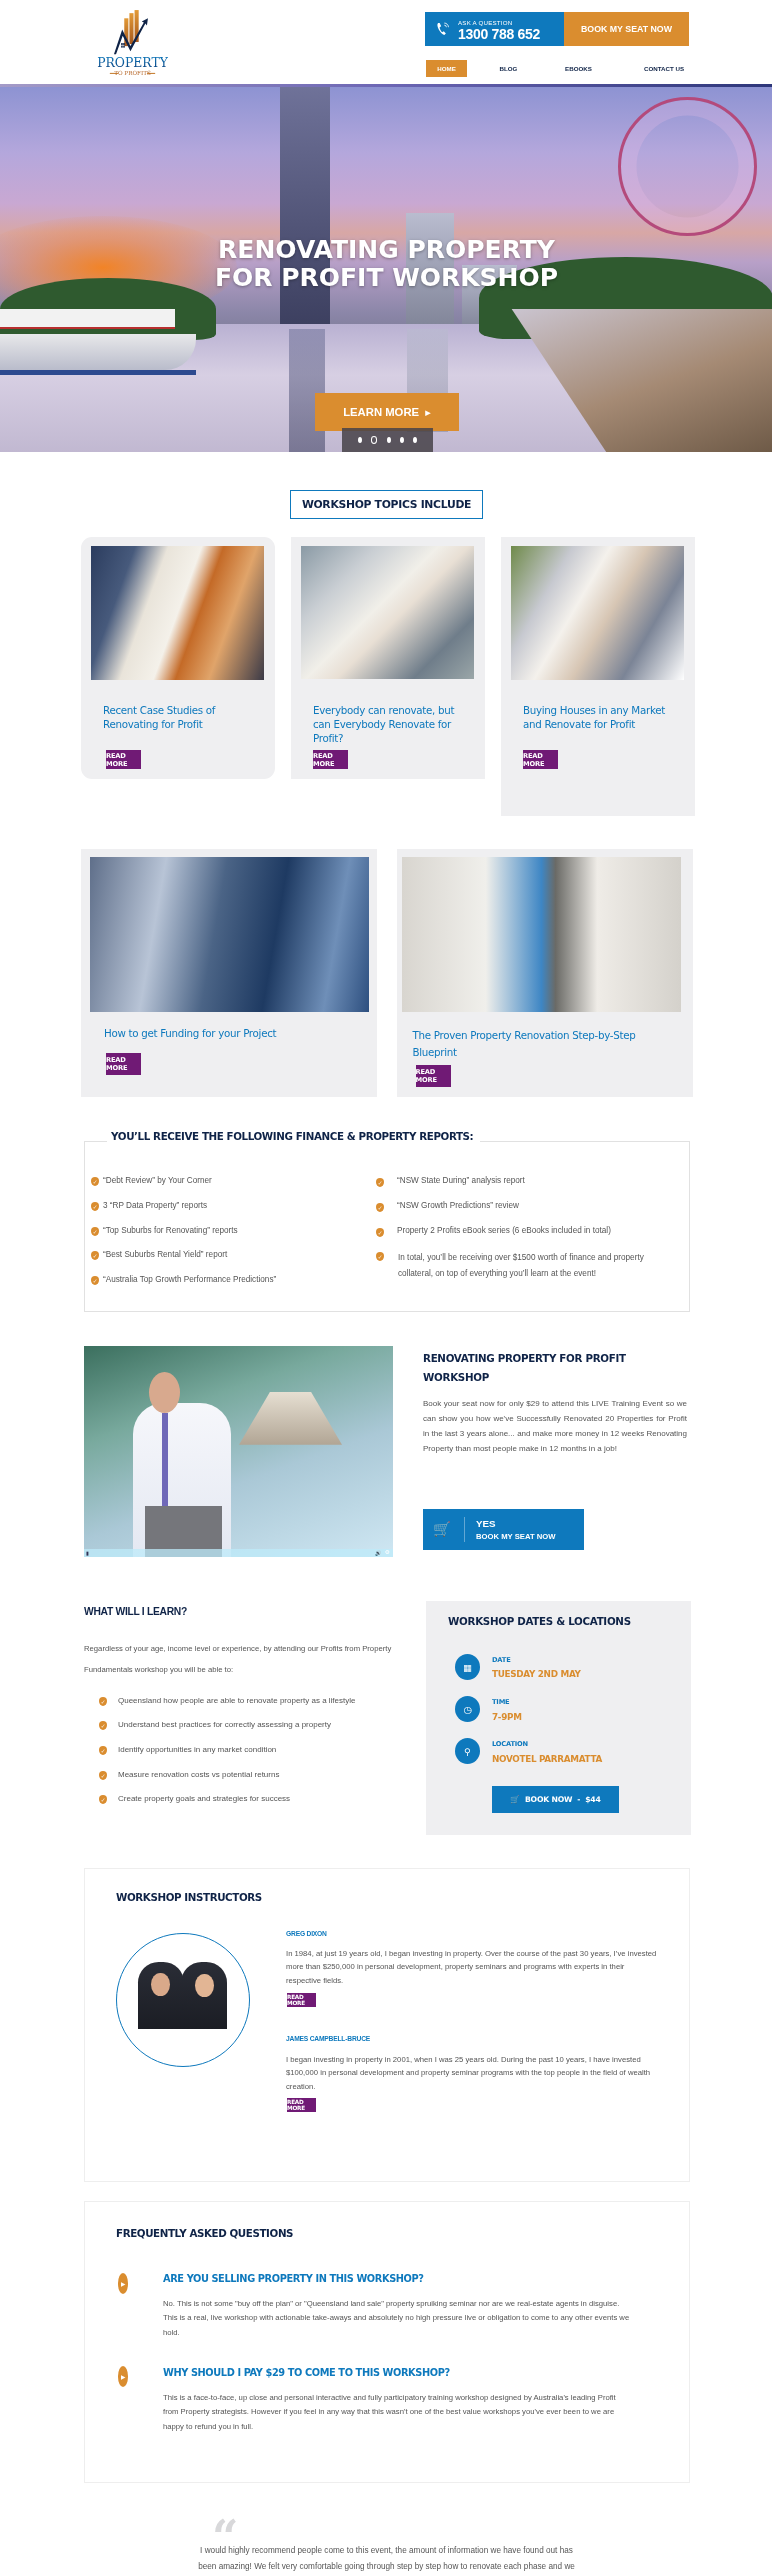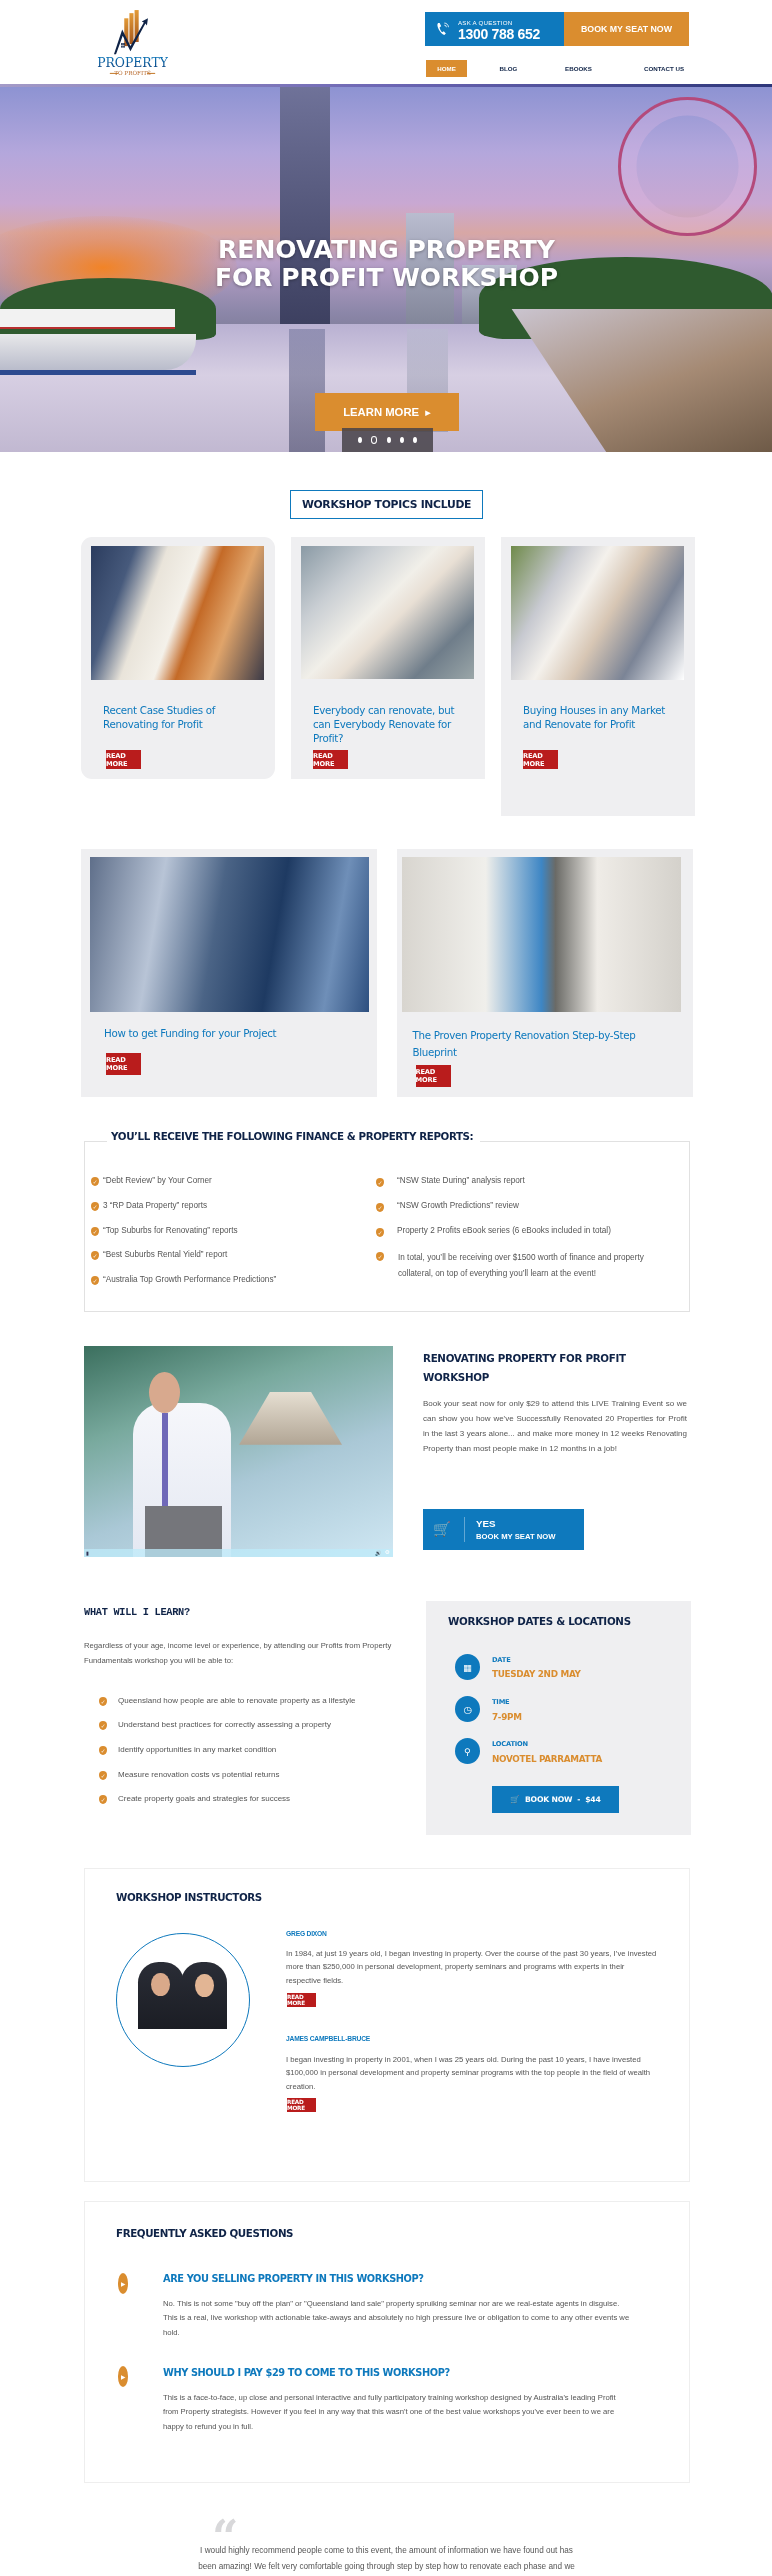--- a/index.html
+++ b/index.html
@@ -35,42 +35,42 @@
   #learn-more { left: 315px; top: 306px; width: 144px; height: 38px; background: #da8d2f; color: #fff; font-size: 11.3px; font-weight: bold; display:flex; align-items:center; justify-content:center; gap: 6.2px; position:absolute; }
   #hero-dots { left: 342px; top: 428px; width: 91px; height: 24px; background: rgba(70,66,72,0.85); display:flex; align-items:center; justify-content:center; gap: 9.3px; }
   .hdot { width: 4.1px; height: 6.2px; border-radius: 50%; background: #fff; }
   .hdot.active { background: transparent; border: 1px solid #fff; width: 6.2px; height: 7.2px; }
 
   
   #topics-title { left: 290px; top: 490px; width: 193px; height: 29px; border: 0.5px solid #0e79bd; display:flex; align-items:center; justify-content:center; font-size: 10.8px; font-weight: bold; color: #0f2347; letter-spacing: -0.3px; font-family: "DejaVu Sans", sans-serif; }
   .card { position:absolute; background: #efeff1; }
   .card .img { position:absolute; overflow:hidden; }
   .card .ttl { position:absolute; font-family: "DejaVu Sans", sans-serif; color: #0e79bd; font-size: 10.3px; line-height: 12.4px; letter-spacing: -0.3px; }
-  .btn-or { position:absolute; background:#b91c1c; color:#fff; font-weight:bold; font-size: 6.7px; display:flex; align-items:center; justify-content:center; font-family: "DejaVu Sans", sans-serif; letter-spacing:-0.2px; }
+  .btn-or { position:absolute; background:#701a75; color:#fff; font-weight:bold; font-size: 6.7px; display:flex; align-items:center; justify-content:center; font-family: "DejaVu Sans", sans-serif; letter-spacing:-0.2px; }
 
   
   #reports-box { left: 84px; top: 1141px; width: 606px; height: 171px; border: 1px solid #e1e1e1; border-top-width: 1px; }
   #reports-title { left: 107px; top: 1130px; padding: 0 6.2px 0 4.1px; background:#fff; font-family:"DejaVu Sans",sans-serif; font-weight:bold; color:#0f2347; font-size: 10.3px; letter-spacing:-0.4px; }
   .rep-item { position:absolute; font-size: 8.2px; color: #555; line-height: 10.3px; }
   .check { position:absolute; width: 8.2px; height: 9.3px; border-radius: 50% 50% 50% 50% / 45% 45% 55% 55%; background:#da8d2f; color:#fff; font-size:5.7px; font-weight:bold; display:flex; align-items:center; justify-content:center; }
 
   
   #video { left: 84px; top: 1346px; width: 309px; height: 211px; overflow:hidden; background: linear-gradient(160deg,#3b6f5e 0%, #78a99d 30%, #aac8d6 60%, #cfe7f3 100%); }
   #video-bar { left: 84px; top: 1549px; width: 309px; height: 8.2px; background: rgba(190,235,250,0.75); }
   #vid-title { left: 423px; top: 1349px; font-family:"DejaVu Sans",sans-serif; font-weight:bold; color:#0f2347; font-size: 10.3px; line-height: 18.5px; letter-spacing:-0.3px; width: 216px; }
   #vid-text { left: 423px; top: 1396px; width: 264px; font-size: 8px; line-height: 15px; color: #555; text-align: justify; }
   #yes-btn { left: 423px; top: 1509px; width: 161px; height: 41px; background: #0e79bd; color: #fff; }
   #yes-btn .cart { position:absolute; left: 10.3px; top: 12.4px; font-size: 14.4px; }
   #yes-btn .sep { position:absolute; left: 41px; top: 8.2px; width: 0.5px; height: 25px; background: rgba(255,255,255,0.35); }
   #yes-btn .l1 { position:absolute; left: 53px; top: 8.8px; font-size: 9.8px; font-weight: bold; }
   #yes-btn .l2 { position:absolute; left: 53px; top: 23px; font-size: 7.7px; font-weight: bold; }
 
   
-  #learn-title { left: 84px; top: 1606px; font-family:Liberation Mono, monospace; font-weight:bold; color:#0f2347; font-size: 10.3px; letter-spacing:-0.3px; }
-  #learn-intro { left: 84px; top: 1638px; width: 314px; font-size: 7.7px; line-height: 15px; color:#555; }
+  #learn-title { left: 84px; top: 1606px; font-family:Liberation Sans, sans-serif; font-weight:bold; color:#0f2347; font-size: 10.3px; letter-spacing:-0.3px; }
+  #learn-intro { left: 84px; top: 1638px; width: 314px; font-size: 7.7px; line-height: 21px; color:#555; }
   .learn-item { position:absolute; left: 118px; font-size: 8px; color:#555; }
   #dates-box { left: 426px; top: 1601px; width: 265px; height: 234px; background: #efeff1; }
   #dates-title { left: 448px; top: 1615px; font-family:"DejaVu Sans",sans-serif; font-weight:bold; color:#0f2347; font-size: 10.3px; letter-spacing:-0.3px; }
   .dcircle { position:absolute; left: 455px; width: 25px; height: 26px; border-radius: 50%; background: #0e79bd; color:#fff; display:flex; align-items:center; justify-content:center; font-size: 9.3px; }
   .dlbl { position:absolute; left: 492px; font-family:"DejaVu Sans",sans-serif; color:#0e79bd; font-size: 6.7px; font-weight: bold; letter-spacing:-0.2px; }
   .dval { position:absolute; left: 492px; font-family:"DejaVu Sans",sans-serif; color:#da8d2f; font-size: 8.8px; font-weight: bold; letter-spacing:-0.3px; }
   #book-now { left: 492px; top: 1786px; width: 127px; height: 27px; background: #0e79bd; color:#fff; font-weight:bold; font-size: 7.7px; display:flex; align-items:center; justify-content:center; gap: 5.2px; font-family:"DejaVu Sans",sans-serif; letter-spacing:-0.2px;}
 
   
   #inst-box { left: 84px; top: 1868px; width: 606px; height: 314px; border: 1.5px solid #eeeeee; background:#fff; }

